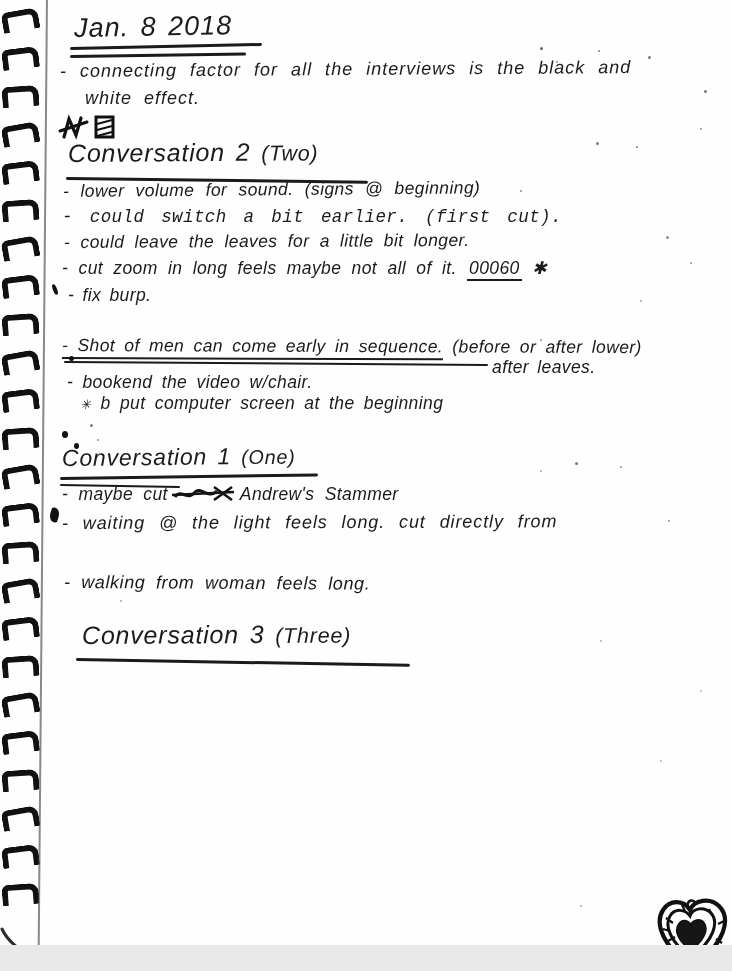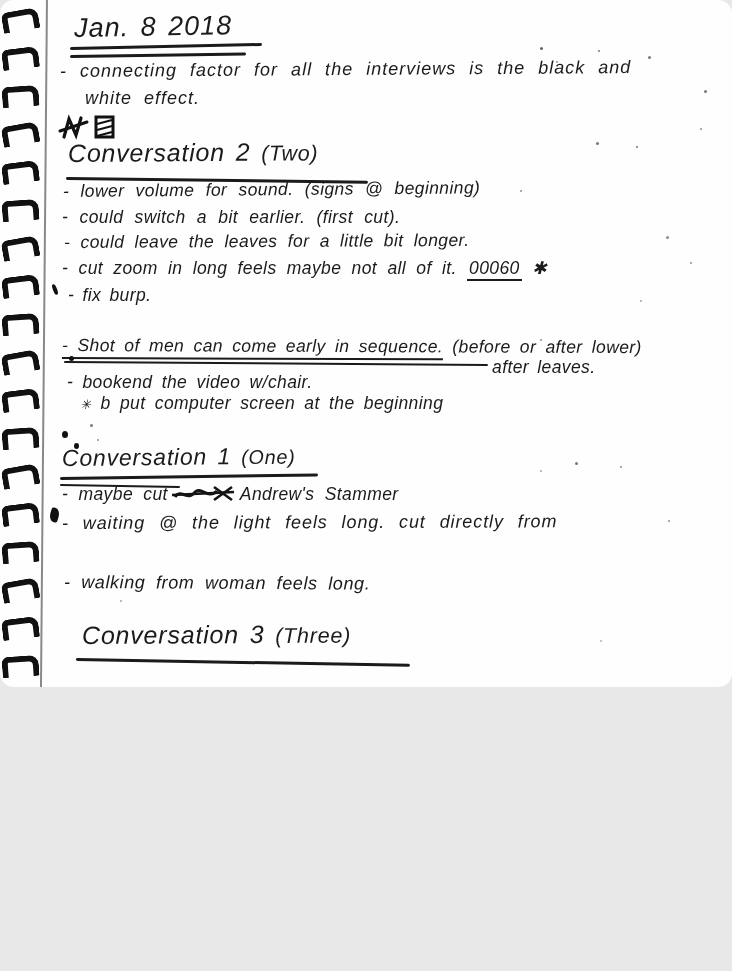--- a/index.html
+++ b/index.html
@@ -1,20 +1,19 @@
 <!DOCTYPE html>
 <html><head>
 <meta charset="utf-8">
 <style>
   html,body{margin:0;padding:0;background:#e8e8e8;}
   .page{
-    position:relative; width:732px; height:687px; margin:0 auto;
+    position:relative; width:732px; height:945px; margin:0 auto;
     background:#fefefe; overflow:hidden;
     font-family:"Liberation Sans", sans-serif;
-    border-radius:14px;
   }
   
   .hw{
     position:absolute; white-space:nowrap;
     font-style:italic; color:#1b1b1b;
     font-size:17.5px; line-height:1.1;
     letter-spacing:.4px; word-spacing:3px;
     transform-origin:left center;
   }
   .hw-h{ font-size:25px; letter-spacing:.8px; }
@@ -97,21 +96,21 @@
     <path d="M37 11 L52 7 M37 17 L52 13 M37 23 L52 19" stroke="#111" stroke-width="2.2"></path>
   </svg>
 
   <div class="hw hw-h" style="left:68px; top:140px; transform:rotate(-.4deg);">
     <span>Conversation 2</span>
     <span class="qual">(Two)</span>
   </div>
   <div class="uline" style="left:66px; top:177px; width:302px; height:3px; transform:rotate(.7deg);"></div>
 
   <div class="hw" style="left:63px; top:182px; word-spacing:6px; transform:rotate(-.5deg);">- lower volume for sound. (signs @ beginning)</div>
-  <div class="hw" style="left:62px; top:208px; word-spacing:6px;">- could switch a bit earlier. (first cut).</div>
+  <div class="hw" style="left:62px; top:208px; word-spacing:6px;font-family:Liberation Mono, monospace;">- could switch a bit earlier. (first cut).</div>
   <div class="hw" style="left:64px; top:233px; word-spacing:5px; transform:rotate(-.3deg);">- could leave the leaves for a little bit longer.</div>
 
   <div class="hw" style="left:62px; top:259px; word-spacing:5px;">
     <span>- cut zoom in long feels maybe not all of it.</span>
     <span class="tc">00060</span>
     <span>✱</span>
   </div>
 
   <div class="hw" style="left:68px; top:286px;text-align:right;">- fix burp.</div>
 

